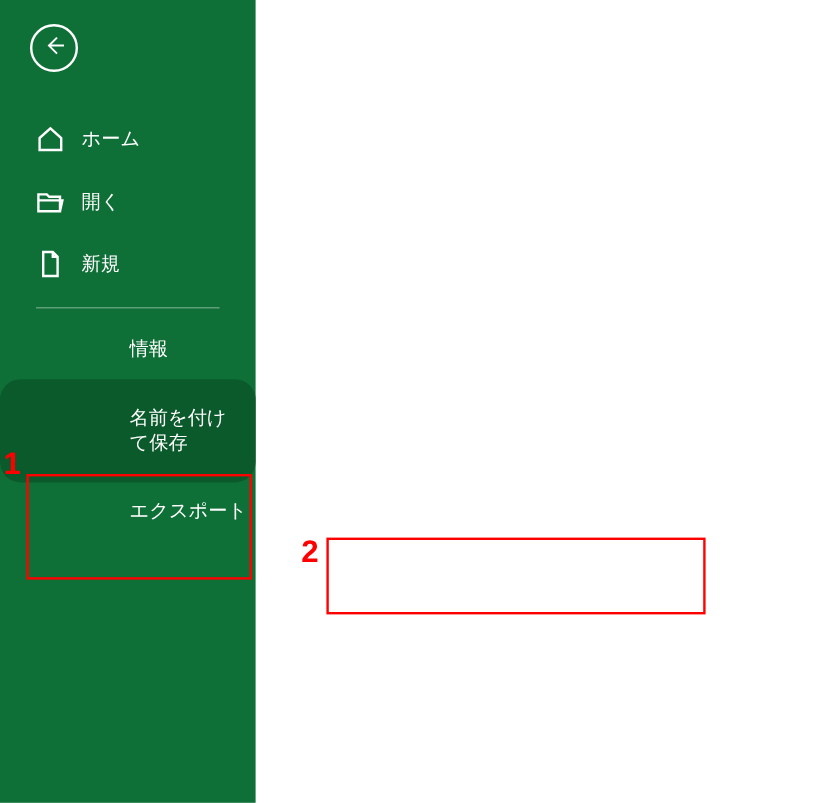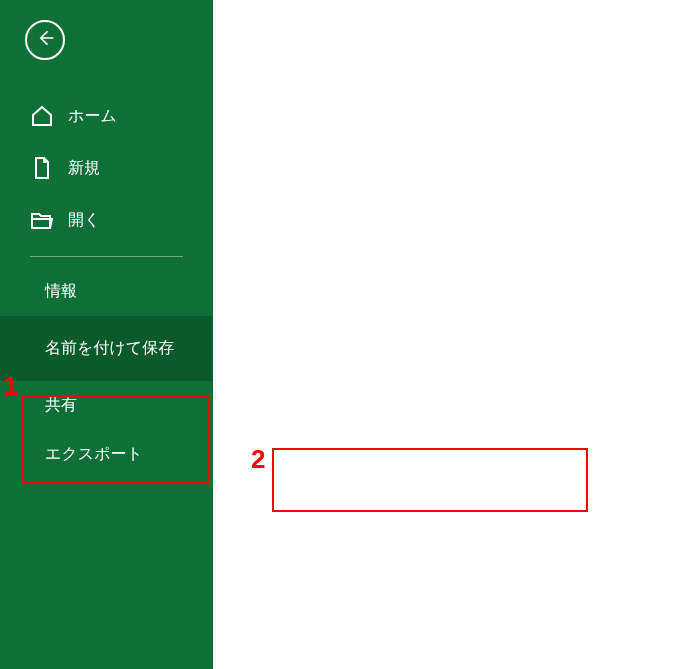--- a/index.html
+++ b/index.html
@@ -47,29 +47,30 @@
     }
     .nav-item .icon {
       width: 24px;
       height: 24px;
       margin-right: 14px;
       display: flex;
       align-items: center;
       justify-content: center;
     }
     .nav-item.indent {
-      padding-left: 45px;
+      padding-left: 108px;
     }
     .divider {
       height: 1px;
       background: rgba(255,255,255,0.4);
       margin: 10px 30px 10px 30px;
     }
     .nav-item.selected {
       background: #0a5a2b;
+      border-radius: 17px;
     }
     .highlight-box-1 {
       position: absolute;
       left: 22px;
       top: 395px;
       width: 188px;
       height: 88px;
       border: 2px solid #ff0000;
       pointer-events: none;
     }
@@ -125,50 +126,47 @@
         <svg viewBox="0 0 24 24" fill="none" stroke="#fff" stroke-width="2">
           <path d="M3 11 L12 3 L21 11 V21 H3 Z"></path>
         </svg>
       </span>
       <span>ホーム</span>
     </div>
 
     <div class="nav-item">
       <span class="icon">
         <svg viewBox="0 0 24 24" fill="none" stroke="#fff" stroke-width="2">
-          <path d="M6 2 H14 L18 6 V22 H6 Z M14 2 V6 H18"></path>
+          <path d="M2 6 H9 L11 8 H20 V20 H2 Z M2 11 H22 L20 20"></path>
         </svg>
       </span>
-      <span>新規</span>
+      <span>開く</span>
     </div>
 
     <div class="nav-item">
       <span class="icon">
         <svg viewBox="0 0 24 24" fill="none" stroke="#fff" stroke-width="2">
-          <path d="M2 6 H9 L11 8 H20 V20 H2 Z M2 11 H22 L20 20"></path>
+          <path d="M6 2 H14 L18 6 V22 H6 Z M14 2 V6 H18"></path>
         </svg>
       </span>
-      <span>開く</span>
+      <span>新規</span>
     </div>
 
     <div class="divider"></div>
 
     <div class="nav-item indent">
       <span>情報</span>
     </div>
 
 
     <div class="nav-item indent selected" style="padding-top:22px;padding-bottom:22px;padding-right:20px;">
       <span>名前を付けて保存</span>
     </div>
 
 
-    <div class="nav-item indent">
-      <span>共有</span>
-    </div>
 
     <div class="nav-item indent">
       <span>エクスポート</span>
     </div>
   </div>
 
   <div class="highlight-box-1"></div>
   <div class="callout-1">1</div>
   <div class="highlight-box-2"></div>
   <div class="callout-2">2</div>

